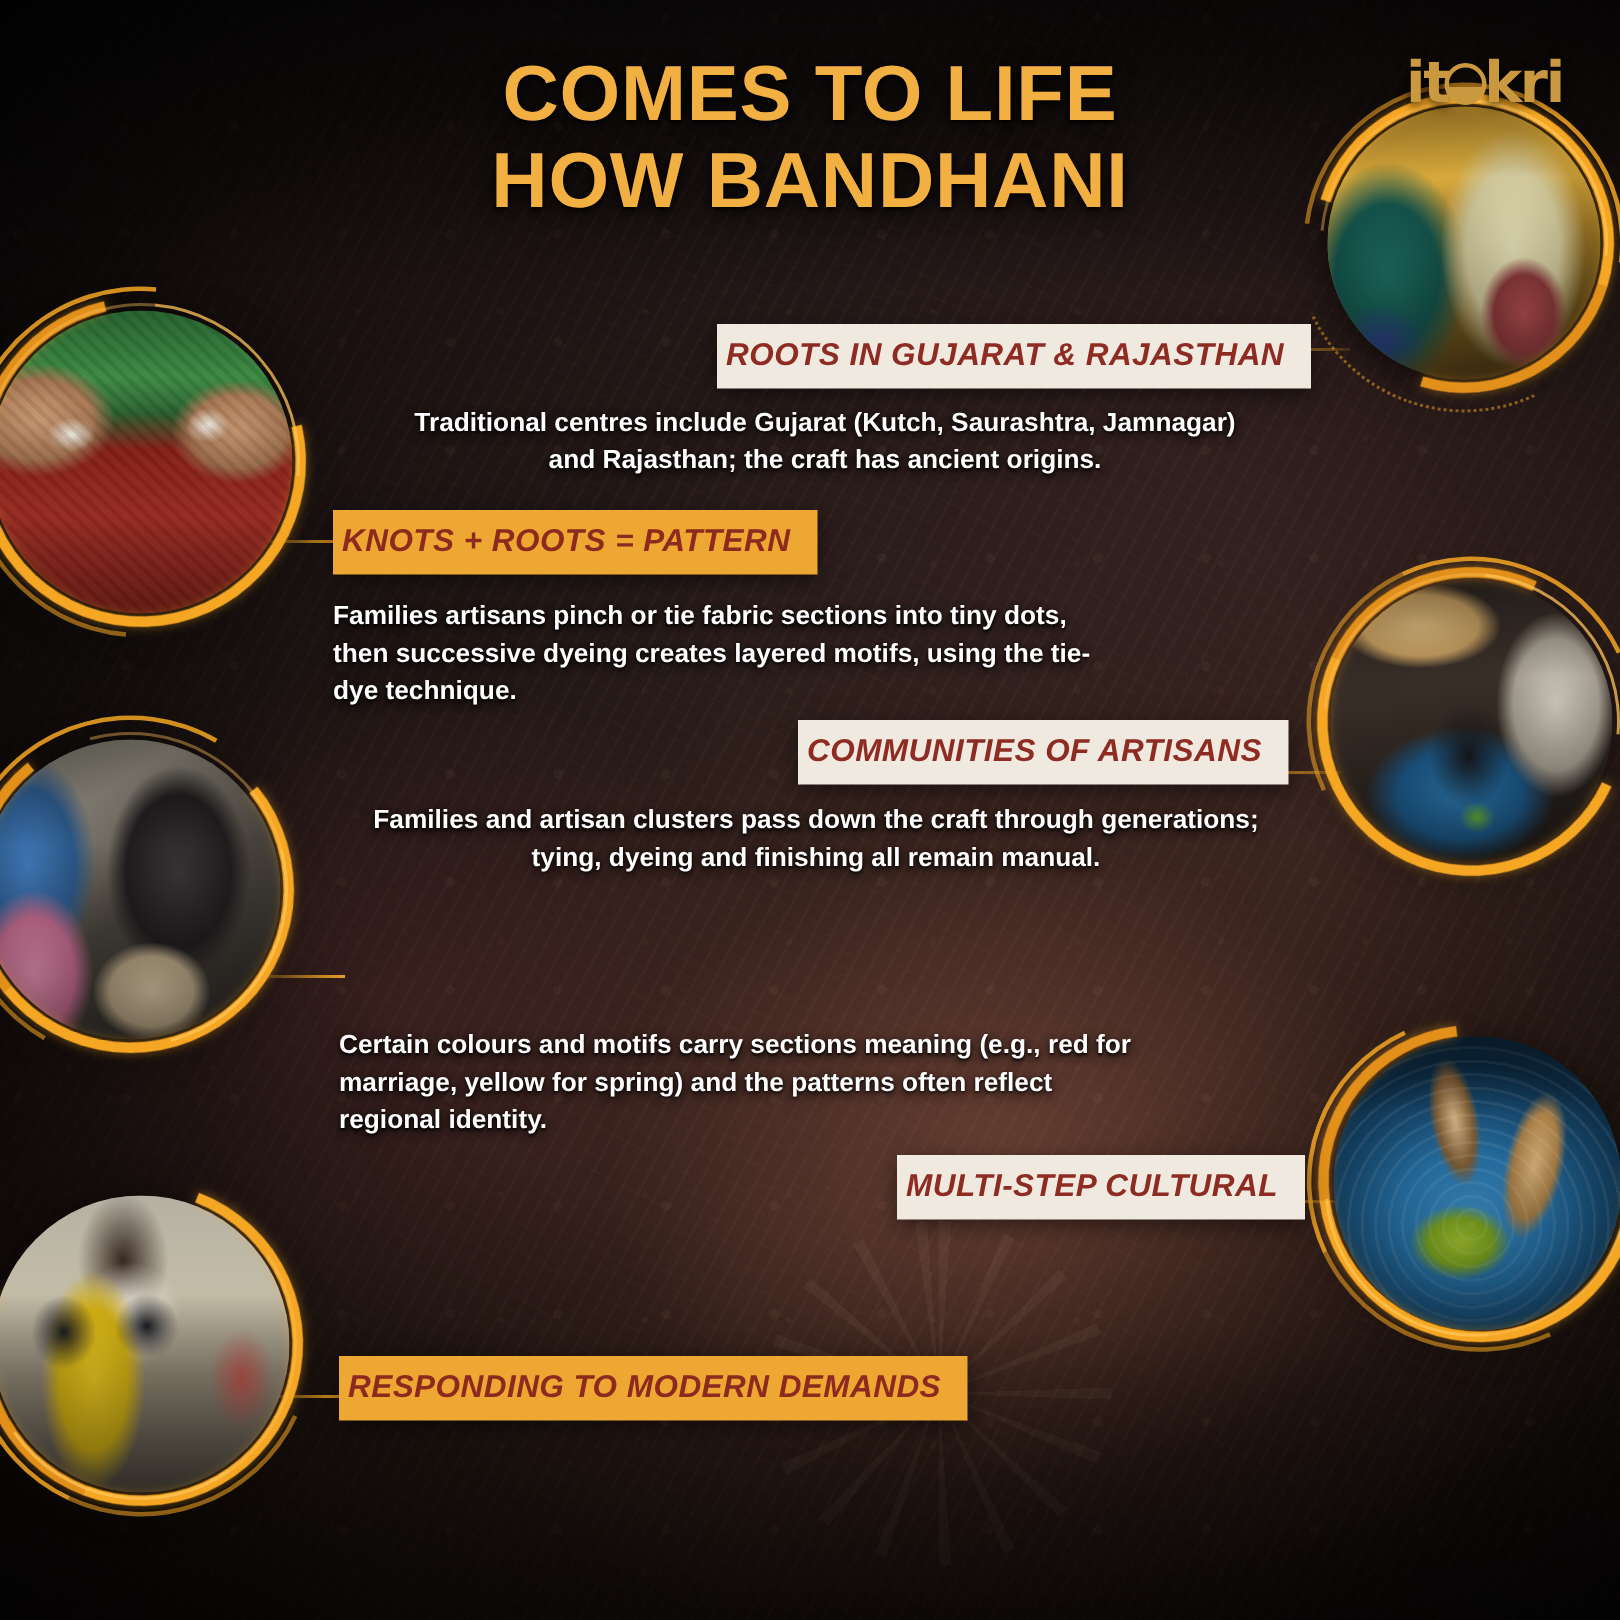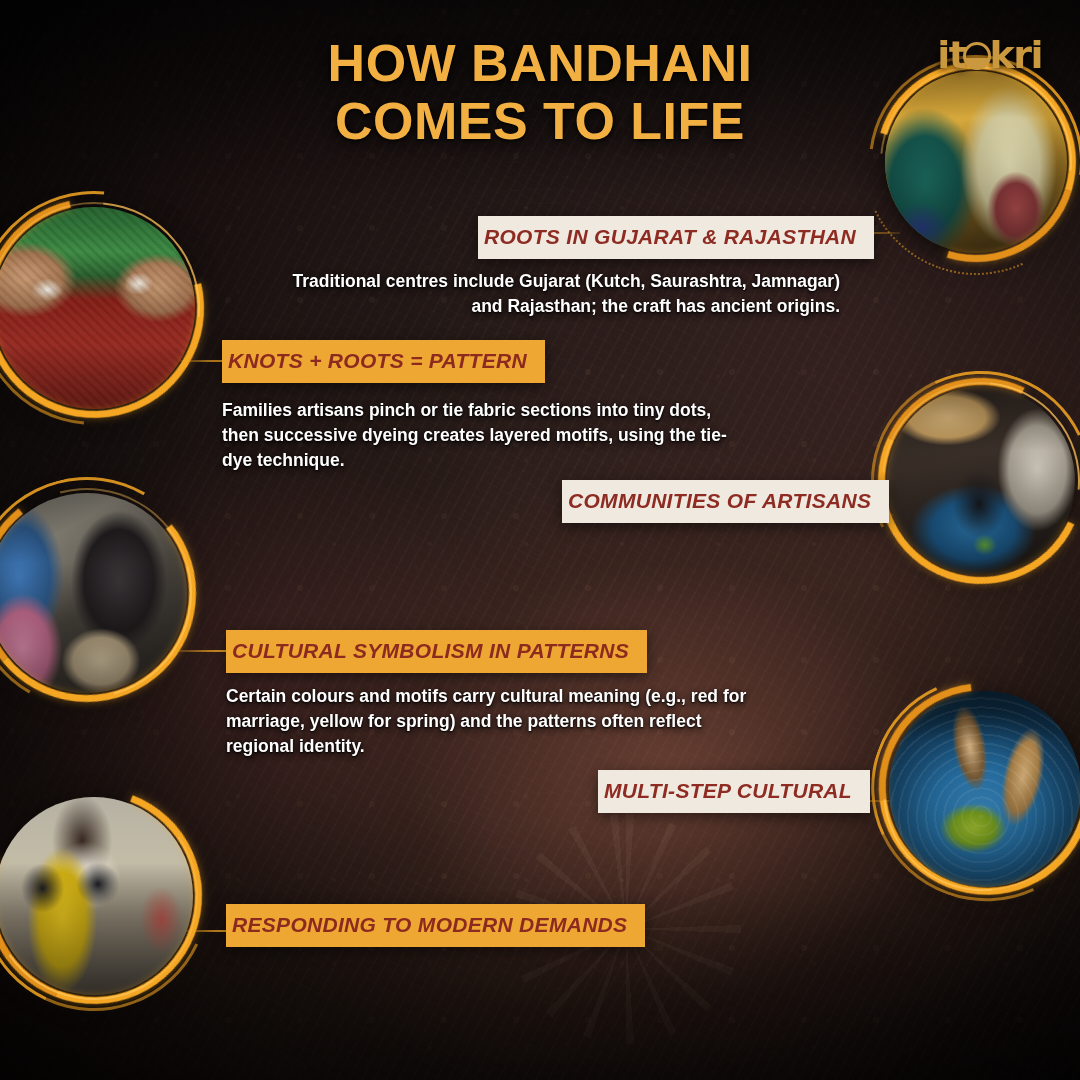--- a/index.html
+++ b/index.html
@@ -250,38 +250,38 @@
   
   .body {
     position: absolute;
     z-index: 31;
     color: #FFFFFF;
     font-size: 17.5px;
     font-weight: bold;
     line-height: 1.42;
     text-shadow: 0 2px 7px rgba(0,0,0,0.92), 0 1px 2px rgba(0,0,0,0.9);
   }
-  .body.right { text-align: right; }
+  .body.right { text-align: center; }
   .body.left { text-align: left; }
 </style>
 </head>
 <body>
 
 <div id="stage">
 
   <div class="bg-layer bg-base"></div>
   <div class="bg-layer bg-cloth"></div>
   <div class="bg-layer bg-motif"></div>
   <div class="bg-bigmotif"></div>
   <div class="bg-layer bg-scrim-left"></div>
   <div class="bg-layer bg-vignette"></div>
 
   <div class="title-wrap">
+    <div class="title-line">COMES TO LIFE</div>
     <div class="title-line">HOW BANDHANI</div>
-    <div class="title-line">COMES TO LIFE</div>
   </div>
 
   <div class="logo">
     <span>it</span><span class="dotcircle"></span><span>kri</span>
   </div>
 
   <div class="connector" style="left:838px; top:232px; width:62px;"></div>
   <div class="connector rtl" style="left:176px; top:360px; width:54px;"></div>
   <div class="connector" style="left:836px; top:514px; width:64px;"></div>
   <div class="connector rtl" style="left:170px; top:650px; width:60px;"></div>
@@ -375,22 +375,22 @@
     <div class="ring ring-b" style="transform:rotate(-110deg)"></div>
     <div class="ring ring-c" style="transform:rotate(10deg)"></div>
   </div>
 
   <div class="label cream" style="left:478px; top:216px;">ROOTS IN GUJARAT &amp; RAJASTHAN</div>
   <div class="body right" style="left:260px; top:269px; width:580px;">Traditional centres include Gujarat (Kutch, Saurashtra, Jamnagar) and Rajasthan; the craft has ancient origins.</div>
 
   <div class="label amber" style="left:222px; top:340px;">KNOTS + ROOTS = PATTERN</div>
   <div class="body left" style="left:222px; top:398px; width:520px;">Families artisans pinch or tie fabric sections into tiny dots, then successive dyeing creates layered motifs, using the tie-dye technique.</div>
 
-  <div class="label cream" style="left:562px; top:480px;">COMMUNITIES OF ARTISANS</div>
-
-  <div class="label amber" style="left:226px; top:630px;">CULTURAL SYMBOLISM IN PATTERNS</div>
-  <div class="body left" style="left:226px; top:684px; width:540px;">Certain colours and motifs carry cultural meaning (e.g., red for marriage, yellow for spring) and the patterns often reflect regional identity.</div>
+  <div class="label cream" style="left:532px; top:480px;">COMMUNITIES OF ARTISANS</div>
+  <div class="body right" style="left:245px; top:534px; width:598px;">Families and artisan clusters pass down the craft through generations; tying, dyeing and finishing all remain manual.</div>
+
+  <div class="body left" style="left:226px; top:684px; width:540px;">Certain colours and motifs carry sections meaning (e.g., red for marriage, yellow for spring) and the patterns often reflect regional identity.</div>
 
   <div class="label cream" style="left:598px; top:770px;">MULTI-STEP CULTURAL</div>
 
   <div class="label amber" style="left:226px; top:904px;font-style:italic;">RESPONDING TO MODERN DEMANDS</div>
 
 </div>
 
 </body></html>

